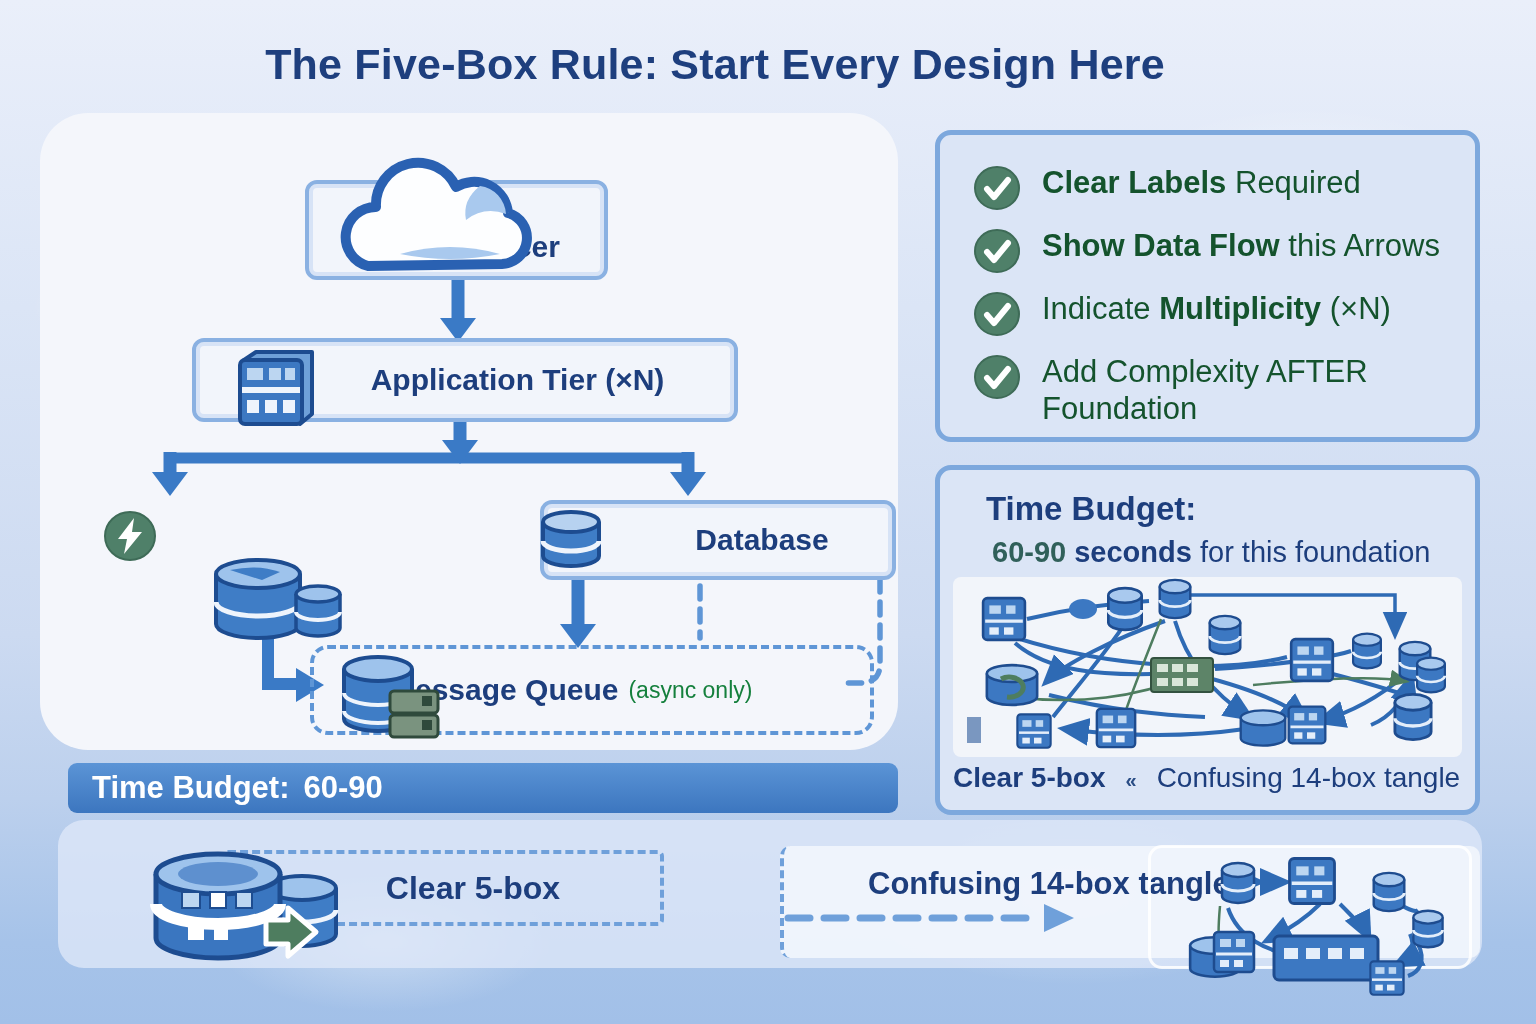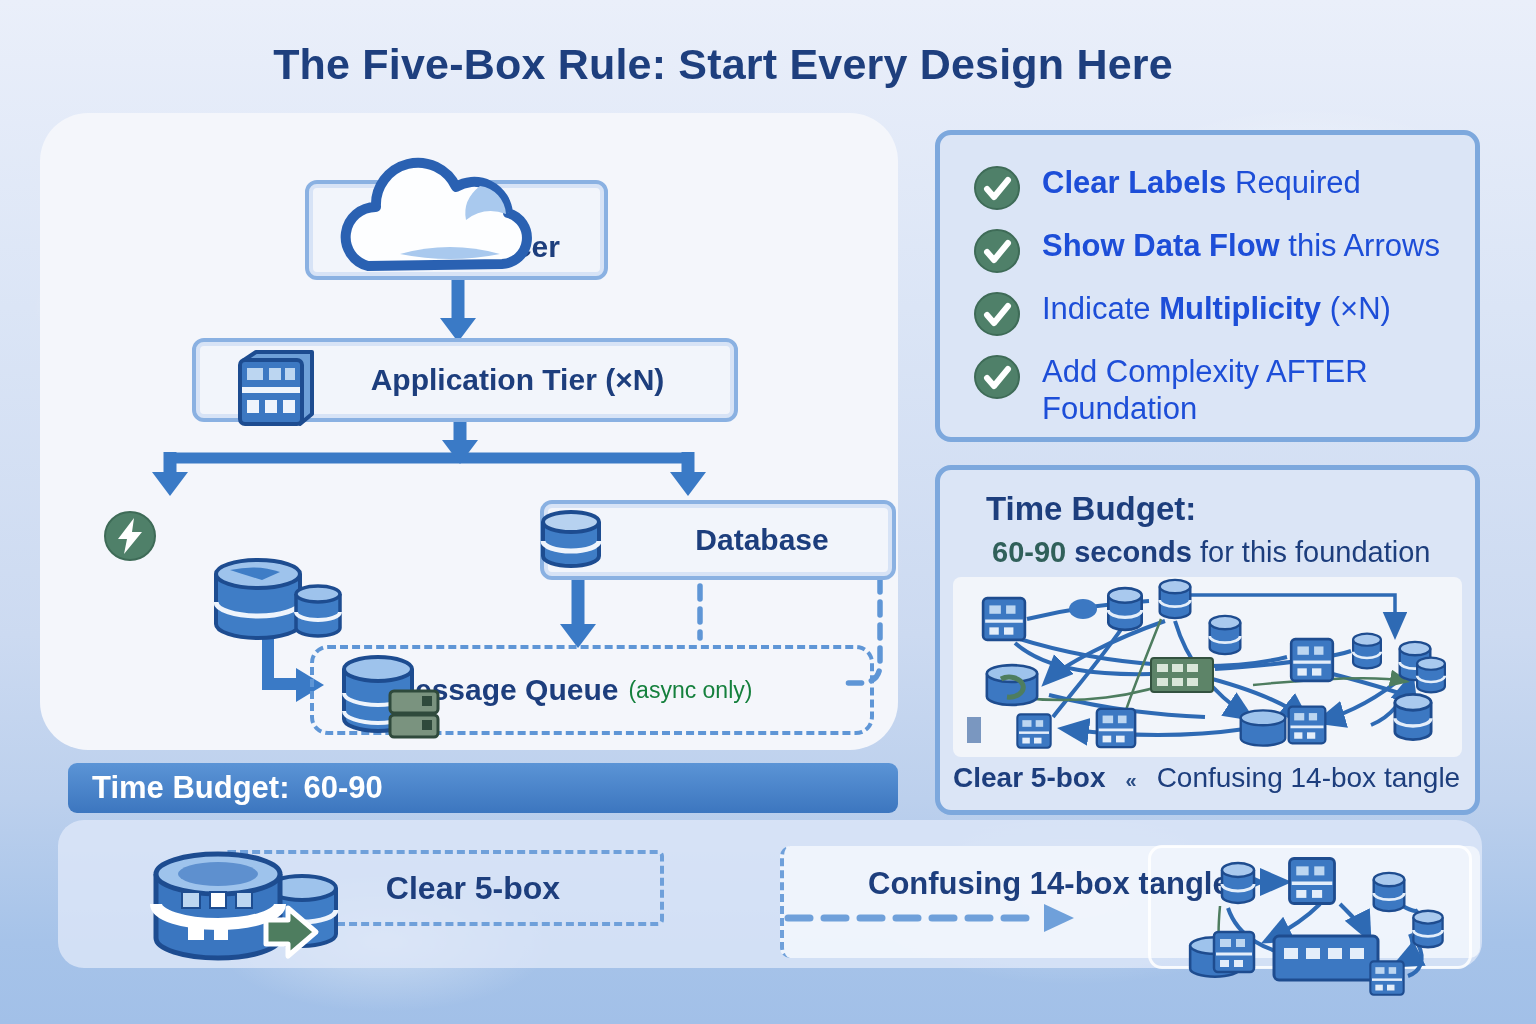--- a/index.html
+++ b/index.html
@@ -7,38 +7,38 @@
        background:linear-gradient(180deg,#eaeffa 0%,#dbe5f6 30%,#ccdaf1 62%,#bcd0ed 78%,#a6c3e9 92%,#a2c0e8 100%);}
   #app{position:relative;width:1536px;height:1024px;}
   .clouds{position:absolute;inset:0;pointer-events:none;
     background:
       radial-gradient(220px 90px at 12% 30%,rgba(255,255,255,.45),rgba(255,255,255,0) 70%),
       radial-gradient(260px 110px at 85% 18%,rgba(255,255,255,.4),rgba(255,255,255,0) 70%),
       radial-gradient(300px 120px at 70% 88%,rgba(255,255,255,.35),rgba(255,255,255,0) 70%),
       radial-gradient(240px 100px at 25% 92%,rgba(255,255,255,.4),rgba(255,255,255,0) 70%),
       radial-gradient(200px 80px at 50% 55%,rgba(255,255,255,.25),rgba(255,255,255,0) 70%);}
   .abs{position:absolute;}
-  .title{left:8px;top:40px;width:1430px;text-align:center;font-size:43px;font-weight:700;
+  .title{left:0;top:40px;width:1430px;text-align:center;font-size:43px;font-weight:700;
          color:#1e3f7e;letter-spacing:.2px;}
   .main-panel{left:40px;top:113px;width:858px;height:637px;background:#f4f6fb;border-radius:48px;}
   .node-box{position:absolute;background:#f2f5fb;border:4px solid #8ab1e2;border-radius:12px;
             box-shadow:inset 0 0 0 4px #d7e3f6;display:flex;align-items:center;justify-content:center;}
   .node-label{font-size:30px;font-weight:700;color:#1d3e7d;}
   .note{font-size:23px;font-weight:500;color:#15803d;margin-left:10px;}
   .dashed-box{position:absolute;border:4px dashed #5f96d6;border-radius:18px;
               display:flex;align-items:center;}
   .bar{left:68px;top:763px;width:830px;height:50px;border-radius:9px;
        background:linear-gradient(180deg,#5b94d6,#3c76bf);
        display:flex;align-items:center;padding:0 24px;box-sizing:border-box;gap:14px;}
   .bar .b1{color:#ffffff;font-weight:700;font-size:31px;}
   .bar .b2{color:#ffffff;font-weight:700;font-size:31px;}
   .bar .b3{color:#e9f1fc;font-weight:400;font-size:30px;}
   .side-panel{position:absolute;background:#dbe5f6;border:5px solid #7da8dd;border-radius:16px;box-sizing:border-box;}
   .check-row{display:flex;align-items:flex-start;gap:22px;padding-left:34px;}
-  .check-text{font-size:31px;color:#1d4ed8;line-height:1.18;max-width:420px;}
+  .check-text{font-size:31px;color:#14532d;line-height:1.18;max-width:420px;}
   .check-text .bd{font-weight:700;}
   .tb-heading{font-size:33px;font-weight:700;color:#1d3e7d;}
   .tb-sub{font-size:29px;color:#1d3e7d;}
   .tb-sub .rng{font-weight:700;color:#30605a;}
   .tb-sub .sec{font-weight:700;}
   .tangle-frame{position:absolute;left:953px;top:577px;width:509px;height:180px;background:#f2f5fa;border-radius:8px;}
   .tb-caption{position:absolute;left:953px;top:762px;width:512px;display:flex;align-items:baseline;gap:20px;}
   .tb-caption .c1{font-size:28px;font-weight:700;color:#1d3e7d;}
   .tb-caption .sep{font-size:20px;font-weight:700;color:#2a4d85;}
   .tb-caption .c2{font-size:28px;font-weight:400;color:#1d3e7d;}

